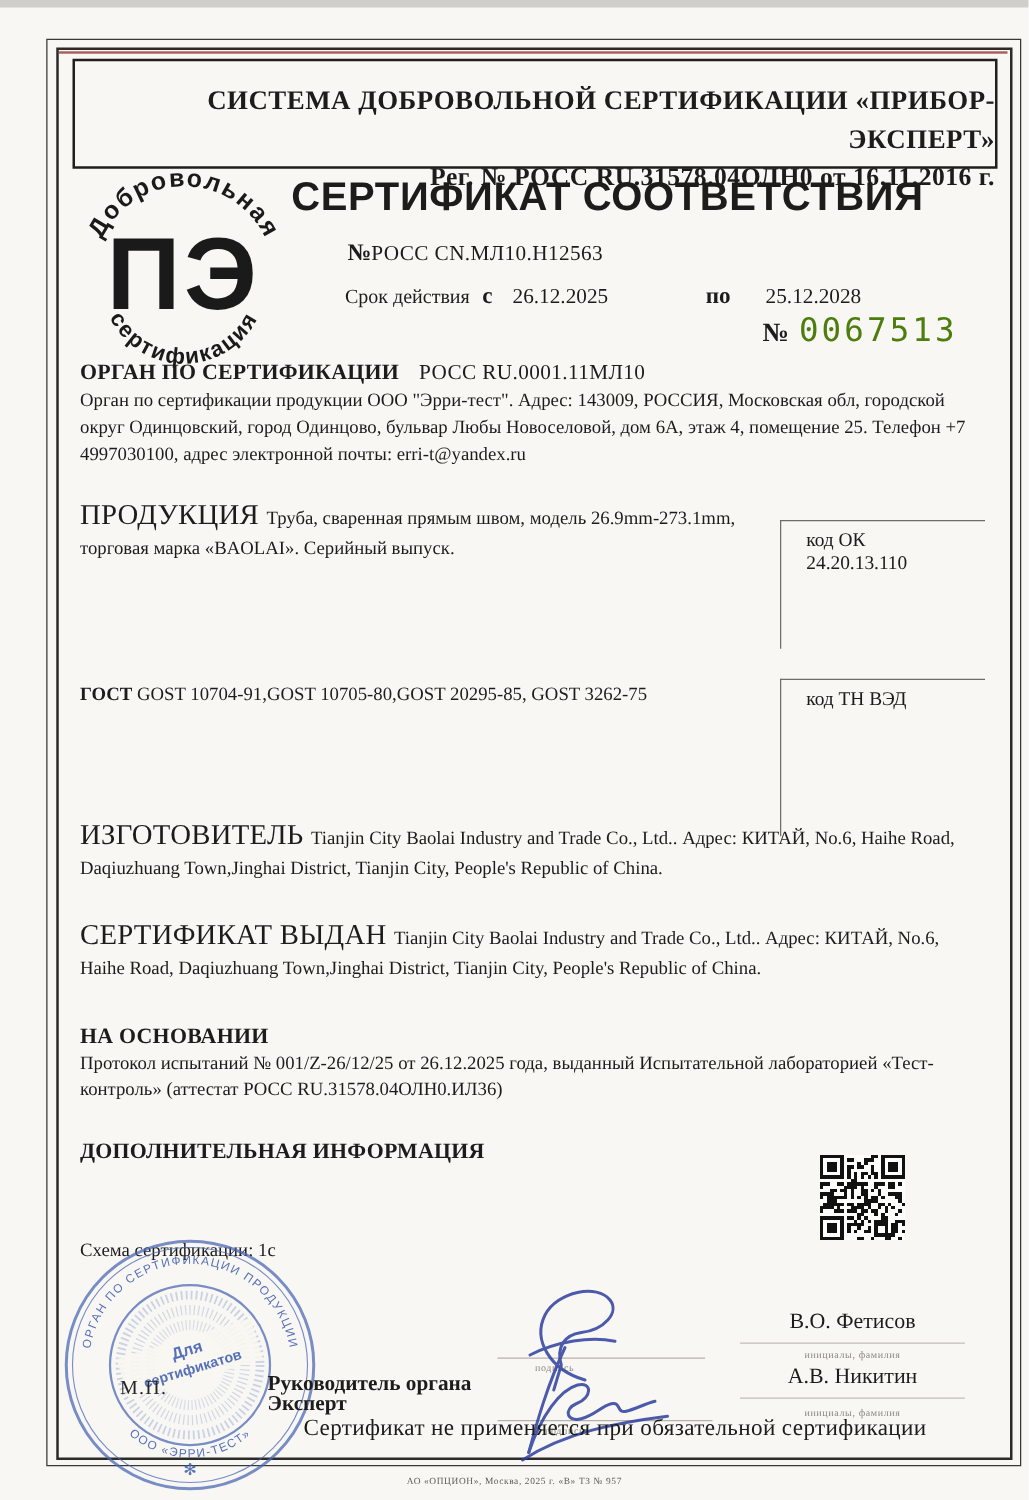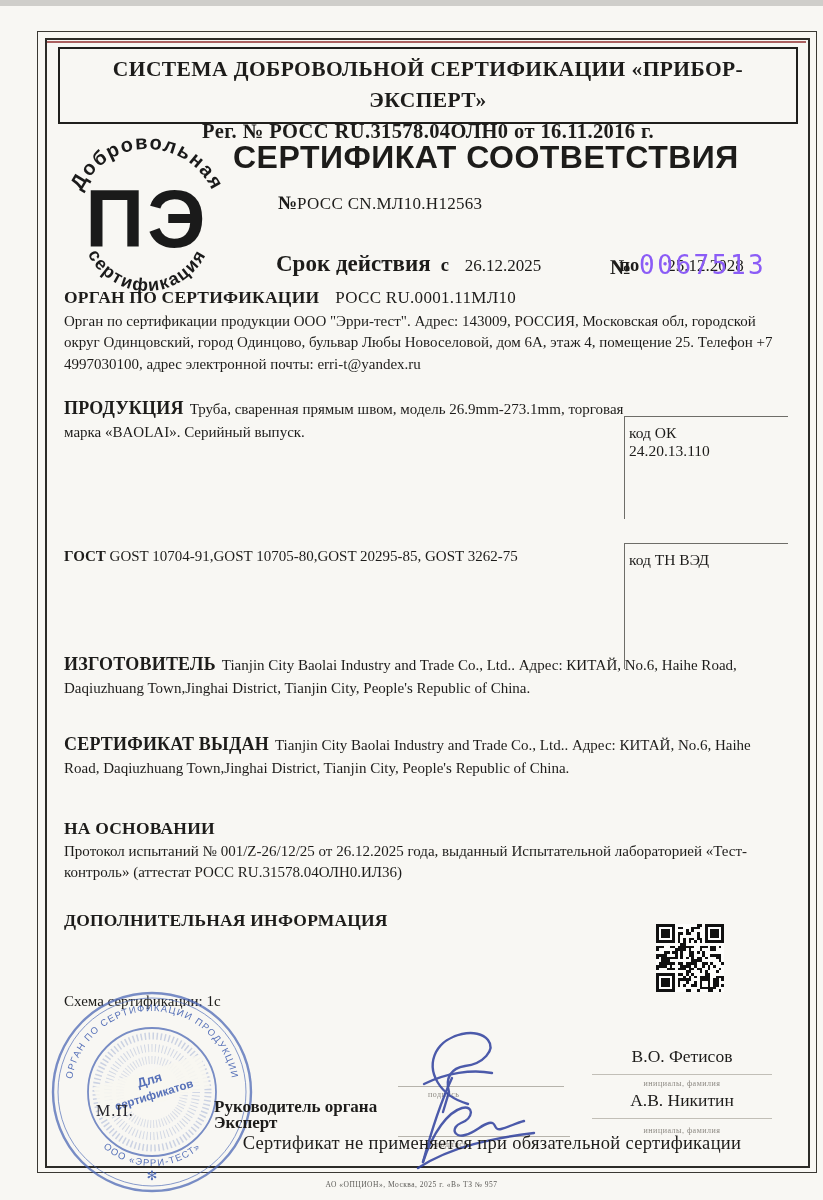--- a/index.html
+++ b/index.html
@@ -3,47 +3,47 @@
 <meta charset="utf-8">
 <style>
   html,body{margin:0;padding:0;}
   .page{position:relative;width:823px;height:1200px;background:#f8f7f3;overflow:hidden;
         font-family:"Liberation Serif", serif;color:#1d1c1a;}
   .scan-top{position:absolute;left:0;top:0;width:100%;height:6px;background:#b9b8b4;opacity:.65;}
   .frame-outer{position:absolute;left:37px;top:31px;width:778px;height:1140px;border:1.5px solid #3a3833;}
   .frame-inner{position:absolute;left:45px;top:38px;width:761px;height:1126px;border:2.5px solid #2c2b27;}
   .red-top{position:absolute;left:47px;top:41px;width:759px;height:2px;background:rgba(145,45,45,.75);}
   .header-box{position:absolute;left:58px;top:47px;width:736px;height:68px;border:2px solid #201f1c;
-              text-align:center;padding-top:5px;box-sizing:content-box;}
+              text-align:right;padding-top:16px;box-sizing:content-box;}
   .hdr1{font-size:21.5px;font-weight:700;letter-spacing:.4px;line-height:31px;}
   .hdr2{font-size:20.5px;font-weight:700;letter-spacing:.4px;line-height:30px;}
   .abs{position:absolute;}
   .title{left:233px;top:139px;font-family:"Liberation Sans",sans-serif;font-size:32px;font-weight:700;letter-spacing:.5px;}
   .row{display:flex;align-items:baseline;}
   .no-row{left:278px;top:192px;}
   .no-sign{font-size:19px;font-weight:700;}
   .no-val{font-size:17px;letter-spacing:.3px;}
   .valid-row{left:276px;top:227px;}
-  .valid-label{font-size:23px;font-weight:700;margin-top:24px;}
+  .valid-label{font-size:16px;font-weight:400;}
   .valid-s{font-size:18.5px;font-weight:700;margin-left:10px;}
   .valid-from{font-size:17px;margin-left:16px;}
   .valid-po{font-size:18.5px;font-weight:700;margin-left:78px;}
   .valid-to{font-size:17px;margin-left:28px;}
   .blank-row{left:610px;top:250px;}
   .blank-sign{font-size:21px;font-weight:700;}
-  .blank-num{font-family:"DejaVu Sans Mono",monospace;font-size:26px;color:#8b5cf6;letter-spacing:2.5px;margin-left:8px;}
+  .blank-num{font-family:"DejaVu Sans Mono",monospace;font-size:26px;color:#4d7c0f;letter-spacing:2.5px;margin-left:8px;}
   .org-row{left:64px;top:287px;}
   .sec-label{font-size:17.5px;font-weight:700;letter-spacing:.2px;}
   .org-code{font-size:17px;margin-left:16px;letter-spacing:.3px;}
   .para{font-size:15px;line-height:1.42;margin:0;}
   .org-text{left:64px;top:311px;width:728px;}
   .product{left:64px;top:396px;width:562px;}
-  .inline-label{font-size:18px;font-weight:700;letter-spacing:.2px;margin-right:6px;}
+  .inline-label{font-size:23px;font-weight:400;letter-spacing:.2px;margin-right:6px;}
   .code-box{left:624px;width:164px;border-top:1.5px solid #6e6d68;border-left:1.5px solid #6e6d68;
-            padding:7px 0 0 4px;box-sizing:border-box;}
+            padding:7px 0 0 20px;box-sizing:border-box;}
   .ok-box{top:416px;height:103px;}
   .code-box .cap{font-size:15.5px;}
   .code-box .val{font-size:15.5px;}
   .tnved-box{top:543px;height:126px;}
   .tnved-lines div{font-size:13.8px;line-height:1.45;}
   .compl-h{left:64px;top:525px;font-size:16.5px;font-weight:700;letter-spacing:.2px;}
   .gost{left:64px;top:546px;width:560px;font-size:15px;}
   .gost b{font-size:15px;}
   .manu{left:64px;top:652px;width:712px;}
   .issued{left:64px;top:732px;width:700px;}

